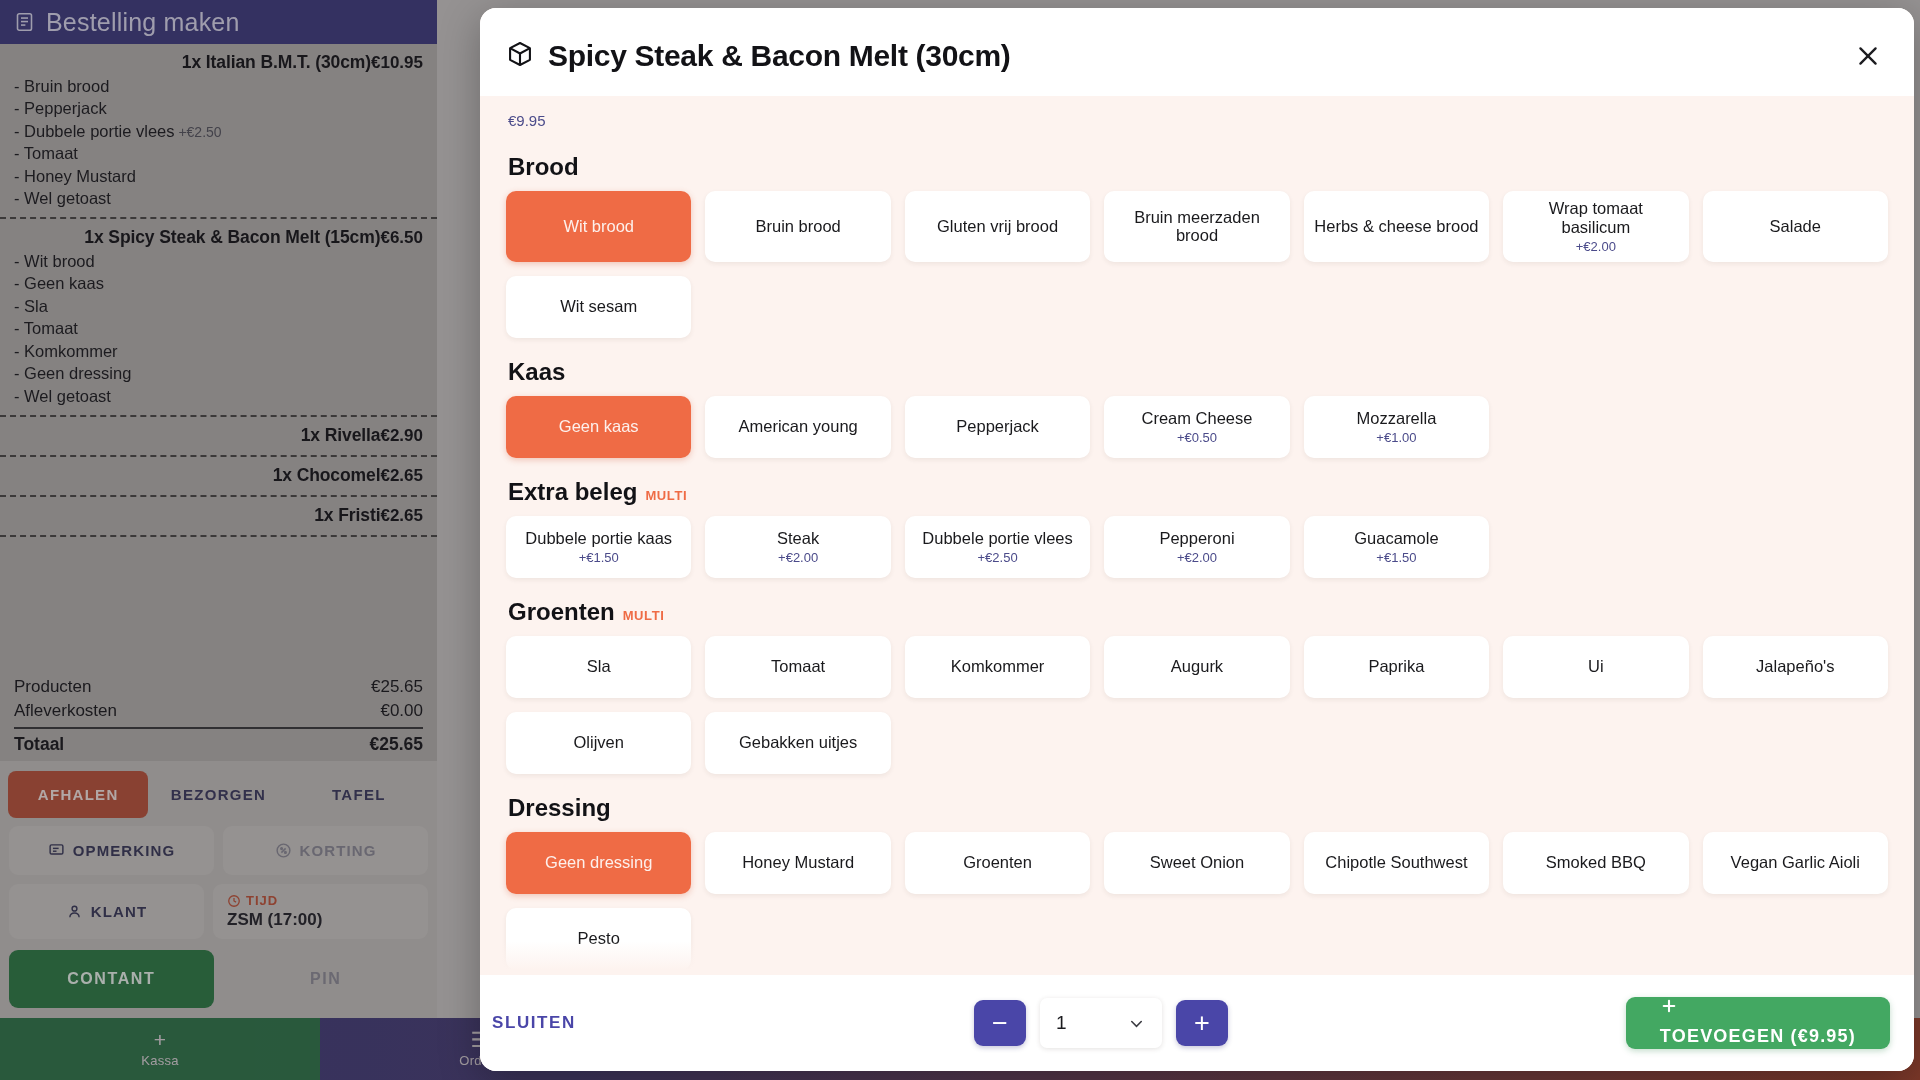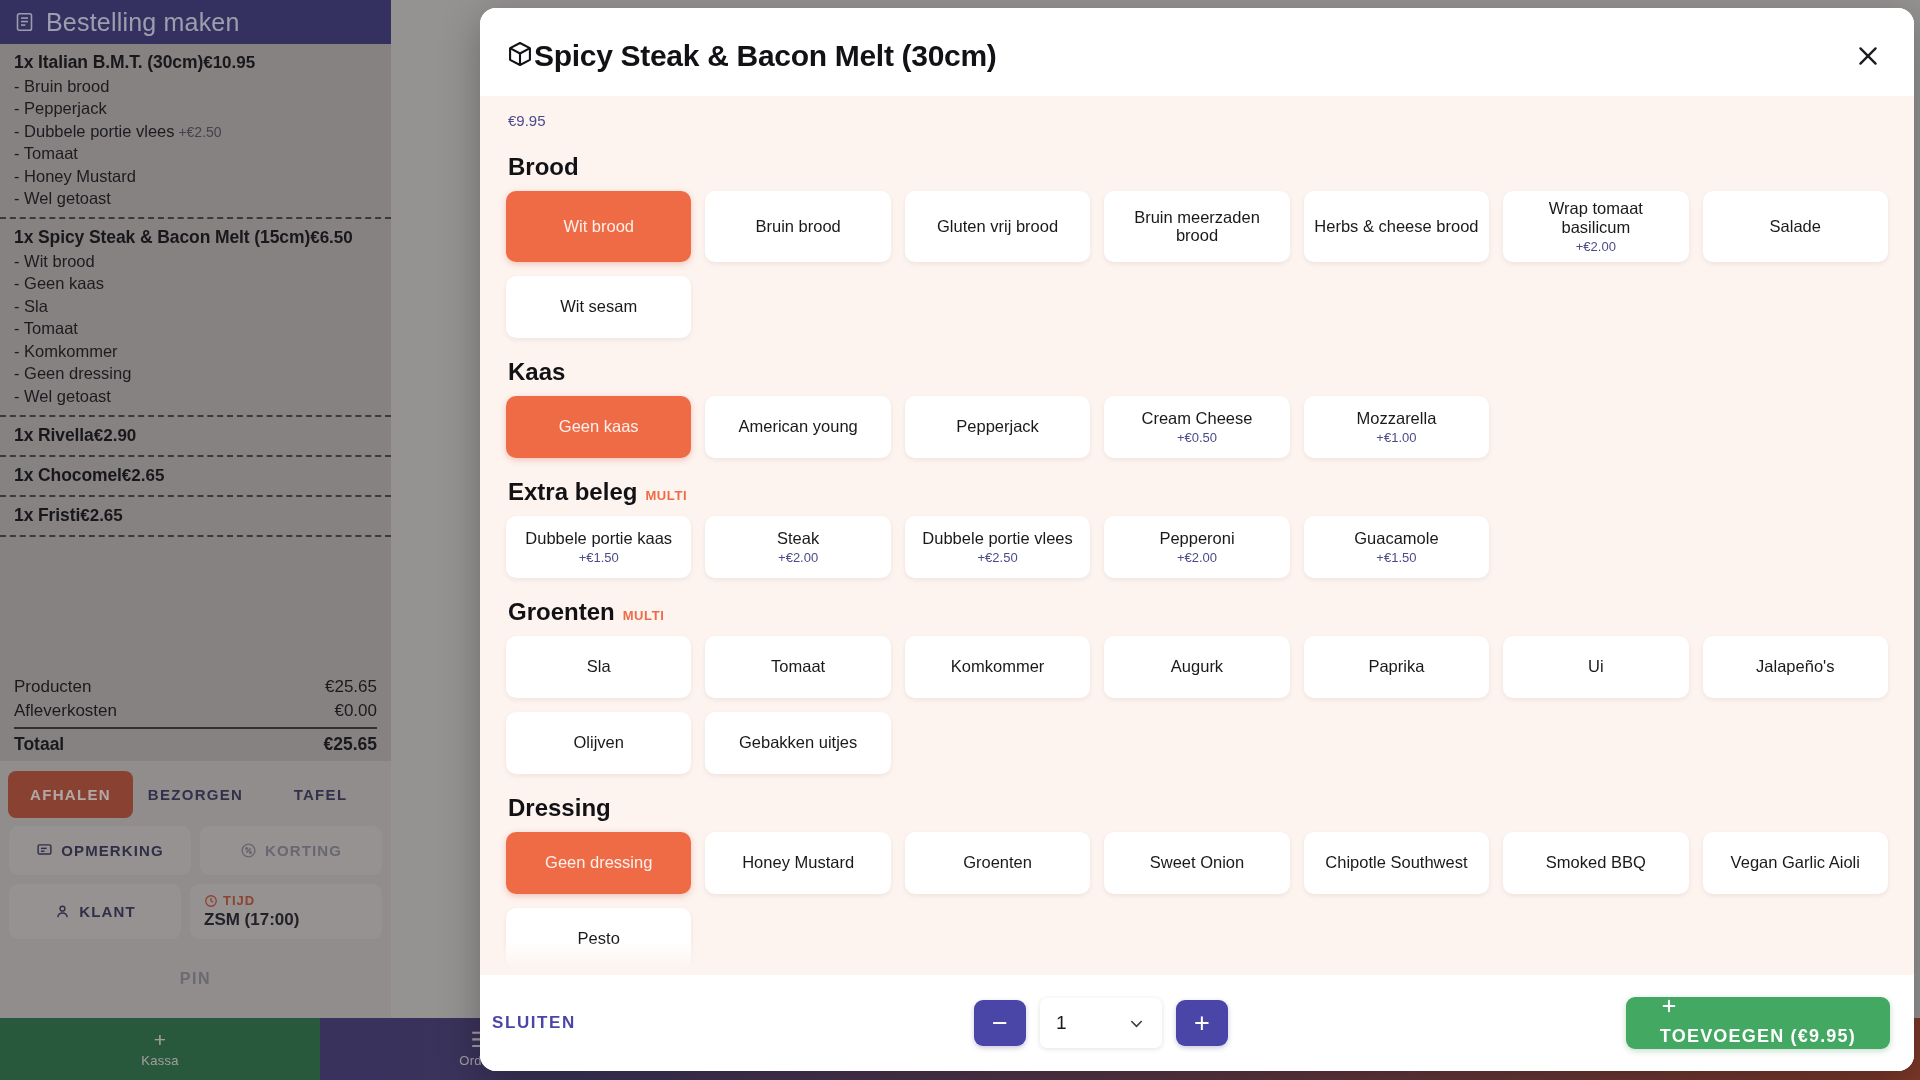--- a/index.html
+++ b/index.html
@@ -13,21 +13,21 @@
 
   
   .app-bg {
     position: absolute; inset: 0;
     background: #c9c6c2;
     display: flex; flex-direction: column;
   }
   .app-body { flex: 1; display: flex; min-height: 0; position: relative; }
 
   .order-panel {
-    width: 391px; flex: none;
+    width: 437px; flex: none;
     background: #0369a1;
     display: flex; flex-direction: column;
     min-height: 0;
   }
   .order-header {
     height: 44px; flex: none;
     background: #3f3d7e;
     display: flex; align-items: center; gap: 11px;
     padding: 0 14px;
     color: #d8d6ea;
@@ -36,21 +36,21 @@
     font-size: 25px; font-weight: 400; letter-spacing: .2px;
     color: #d9d7eb;
   }
   .receipt-icon { width: 21px; height: 24px; display: block; }
 
   .order-list { flex: 1; overflow: hidden; padding: 0; background: #b4b1ad; }
   .order-item {
     padding: 8px 14px 9px 14px;
     border-bottom: 2px dashed #4a4845;
   }
-  .oi-top { display: flex; justify-content: flex-start; align-items: baseline; }
+  .oi-top { display: flex; justify-content: flex-end; align-items: baseline; }
   .oi-name { font-size: 17.5px; font-weight: 700; color: #17171a; letter-spacing: -.1px; }
   .oi-price { font-size: 17px; font-weight: 700; color: #17171a; }
   .oi-opt {
     font-size: 16.5px; color: #1d1d20; margin-top: 3.5px; font-weight: 400;
   }
   .oi-opt .up { color: #55555e; font-size: 14px; }
 
   .totals { padding: 6px 14px 4px 14px; background: #b4b1ad; }
   .tot-row { display: flex; justify-content: space-between; font-size: 17px; color: #1b1b1e; padding: 2px 0; }
   .tot-row.grand { font-weight: 700; border-top: 2px solid #3a3a3c; margin-top: 4px; padding-top: 5px; font-size: 17.5px; }
@@ -106,21 +106,21 @@
   
   .modal-backdrop { position: absolute; inset: 0; background: rgba(25,22,30,.30); }
   .modal {
     position: absolute; left: 480px; top: 8px; width: 1434px; height: 1063px;
     background: #fdf3ef; border-radius: 16px; overflow: hidden;
     display: flex; flex-direction: column;
     box-shadow: 0 10px 40px rgba(0,0,0,.28);
   }
   .modal-head {
     flex: none; height: 88px; background: #ffffff;
-    display: flex; align-items: center; padding: 8px 28px 0 26px; 
+    display: flex; align-items: center; padding: 8px 28px 0 26px; gap: 14px;
   }
   .cube-icon { width: 28px; height: 30px; flex: none; }
   .modal-title { font-size: 30px; font-weight: 700; color: #121216; letter-spacing: -.3px; flex: 1; }
   .close-btn { width: 36px; height: 36px; flex: none; display: flex; align-items: center; justify-content: center; color: #1c1c20; }
 
   .modal-scroll { flex: 1; overflow: hidden; padding: 10px 26px 0 26px; position: relative; }
   .base-price { font-size: 15px; color: #4b4b8a; padding: 6px 0 4px 2px; }
 
   .sec-title {
     font-size: 24px; font-weight: 700; color: #121216;
@@ -295,20 +295,21 @@
                   <circle cx="12" cy="12" r="9"></circle>
                     <polyline points="12,7 12,12 15.5,14"></polyline>
                 </svg>
                 <span>TIJD</span>
               </span>
               <span class="tijd-val">ZSM (17:00)</span>
             </div>
           </div>
 
           <div class="pay-row">
+            <div class="pay-btn contant">CONTANT</div>
             <div class="pay-btn pin">PIN</div>
           </div>
         </div>
       </div>
 
       <div class="right-empty"></div>
     </div>
 
     <div class="bottom-nav" id="bottom-nav">
         <div class="nav-item kassa">

